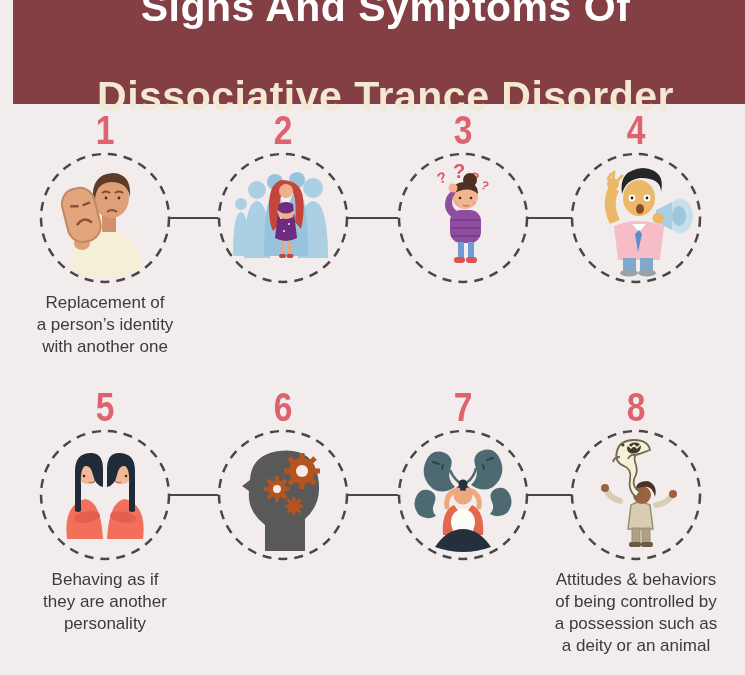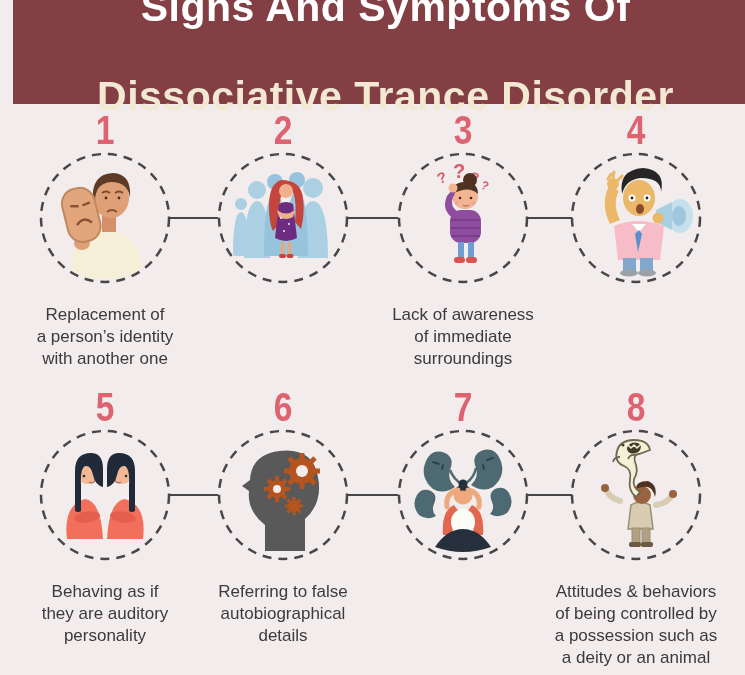--- a/index.html
+++ b/index.html
@@ -32,21 +32,21 @@
   .num span{display:inline-block;transform:scaleX(.84);}
   .circle{
     position:relative;width:132px;height:132px;margin:4px auto 0 auto;
   }
   .clip{
     position:absolute;inset:4px;border-radius:50%;overflow:hidden;
   }
   .clip svg{position:absolute;left:2px;top:2px;}
   .ring{position:absolute;inset:0;pointer-events:none;}
   .caption{
-    margin-top:20px;
+    margin-top:8px;
     font-size:17px;line-height:22px;
     color:var(--caption-color,#3B3B3B);
     white-space:pre-line;
   }
   .connector{
     position:absolute;height:2px;
     background:var(--stroke-color,#474747);
   }
 </style>
 </head>
@@ -164,23 +164,20 @@
           <rect x="55" y="84" width="6" height="17" fill="#6F9CD4"></rect>
           <rect x="65" y="84" width="6" height="17" fill="#6F9CD4"></rect>
           <rect x="51" y="99" width="11" height="6" rx="3" fill="#D9534F"></rect>
           <rect x="63" y="99" width="11" height="6" rx="3" fill="#D9534F"></rect>
         </svg>
       </div>
       <svg class="ring" width="132" height="132" viewBox="0 0 132 132">
         <circle cx="66" cy="66" r="64" fill="none" stroke="#474747" stroke-width="2.5" stroke-dasharray="9 7"></circle>
       </svg>
     </div>
-    <div class="caption">Lack of awareness
-of immediate
-surroundings</div>
   </div>
 
   <div class="item" style="left:546px;top:112px;">
     <div class="num"><span>4</span></div>
     <div class="circle">
       <div class="clip">
         <svg width="120" height="120" viewBox="0 0 120 120">
           <path d="M34,66 Q24,46 33,28 L43,33 Q36,46 44,62 Z" fill="#EBB869"></path>
           <circle cx="37" cy="26" r="6" fill="#EBB869"></circle>
           <path d="M32,21 l3,-5 M37,20 l1,-6 M42,22 l4,-4" stroke="#EBB869" stroke-width="3" stroke-linecap="round"></path>
@@ -224,21 +221,21 @@
             <ellipse cx="42" cy="82" rx="13" ry="5.5" fill="#E55F4C" transform="rotate(-8 42 82)"></ellipse>
           </g>
           <use href="#g5" transform="translate(120,0) scale(-1,1)"></use>
         </svg>
       </div>
       <svg class="ring" width="132" height="132" viewBox="0 0 132 132">
         <circle cx="66" cy="66" r="64" fill="none" stroke="#474747" stroke-width="2.5" stroke-dasharray="9 7"></circle>
       </svg>
     </div>
     <div class="caption">Behaving as if
-they are auditory
+they are another
 personality</div>
   </div>
 
   <div class="item" style="left:193px;top:389px;">
     <div class="num"><span>6</span></div>
     <div class="circle">
       <div class="clip">
         <svg width="120" height="120" viewBox="0 0 120 120">
           <path d="M42,116 L42,90 Q24,76 26,56 L19,51 L27,45 Q28,20 56,16 Q90,12 95,42 Q100,68 82,84 L82,116 Z" fill="#595959"></path>
           <g transform="translate(79,36)">
@@ -269,23 +266,20 @@
                 <line x1="-6.5" y1="6.5" x2="6.5" y2="-6.5"></line>
             </g>
             <circle r="6" fill="#B5541F"></circle>
           </g>
         </svg>
       </div>
       <svg class="ring" width="132" height="132" viewBox="0 0 132 132">
         <circle cx="66" cy="66" r="64" fill="none" stroke="#474747" stroke-width="2.5" stroke-dasharray="9 7"></circle>
       </svg>
     </div>
-    <div class="caption">Referring to false
-autobiographical
-details</div>
   </div>
 
   <div class="item" style="left:373px;top:389px;">
     <div class="num"><span>7</span></div>
     <div class="circle">
       <div class="clip">
         <svg width="120" height="120" viewBox="0 0 120 120">
           <g fill="#4D6972">
             <path d="M30,54 Q16,42 23,26 Q29,13 42,18 Q52,23 47,35 Q44,45 52,52 Q40,60 30,54 Z"></path>
             <path d="M90,52 Q104,40 97,24 Q91,11 78,16 Q68,21 73,33 Q76,43 68,50 Q80,58 90,52 Z"></path>

